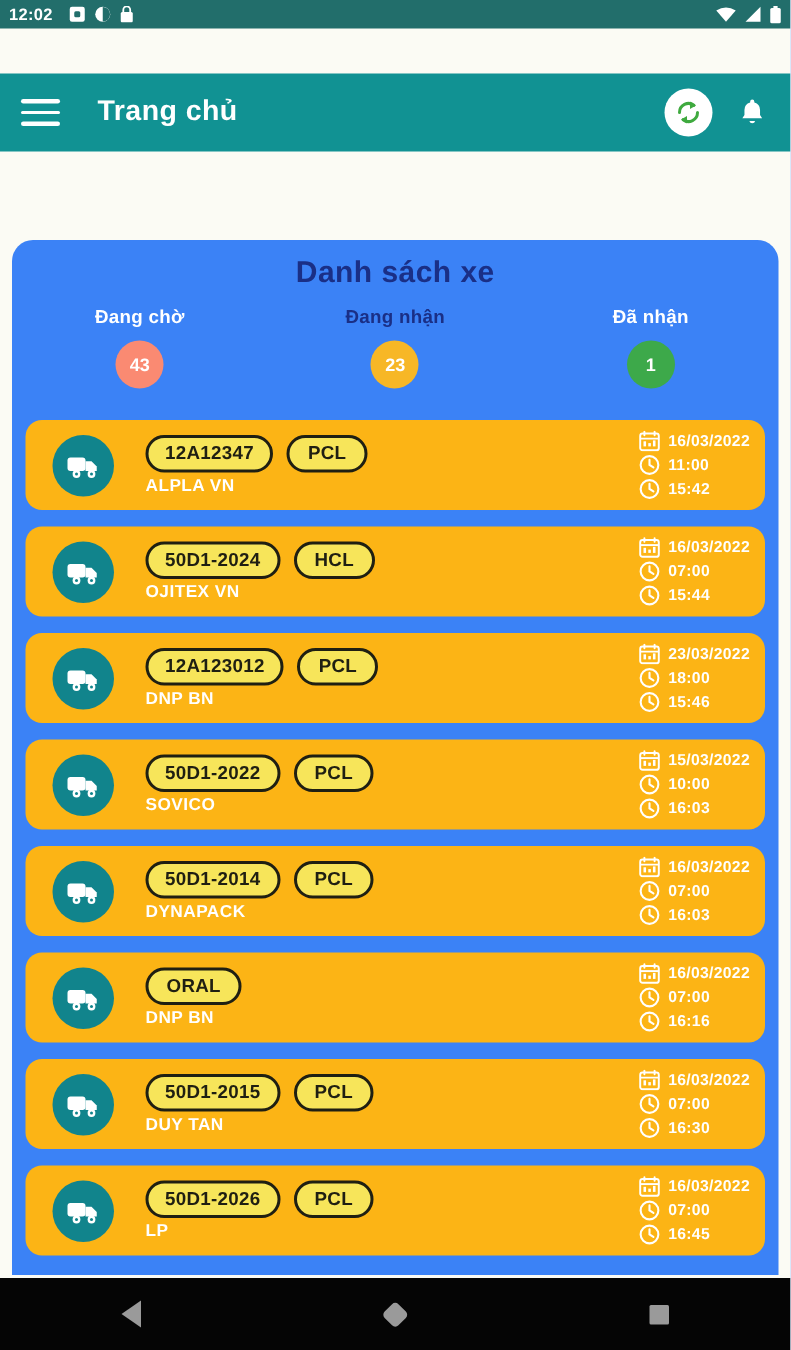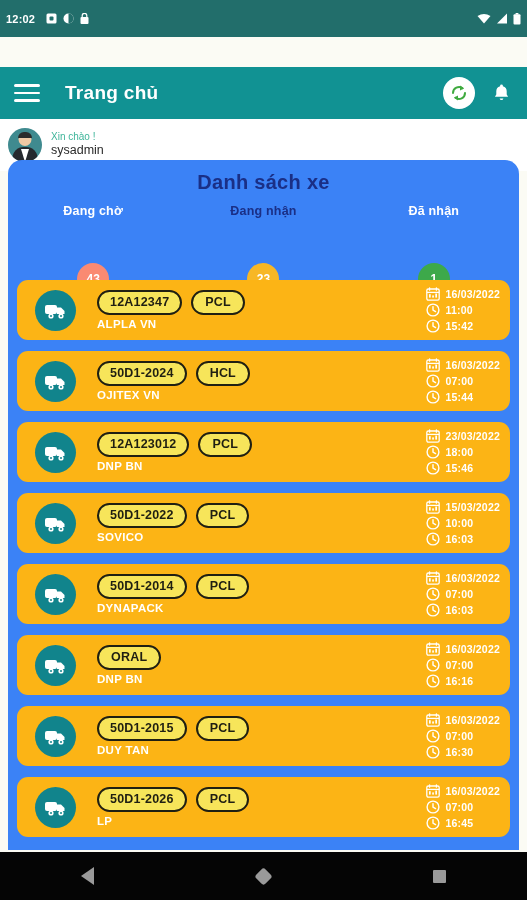--- a/index.html
+++ b/index.html
@@ -6,21 +6,21 @@
   html,body {
     width:527px; height:900px;
     font-family:"Liberation Sans", sans-serif;
     background:#ffffff;
     overflow:hidden;
   }
   #app { position:relative; width:527px; height:900px; background:#fbfbf4; }
 
   
   .statusbar {
-    height:37px; background:#226e6b; display:flex; align-items:center;
+    height:19px; background:#226e6b; display:flex; align-items:center;
     padding:0 6px; color:#ffffff;
   }
   .sb-time { font-size:11px; font-weight:bold; letter-spacing:.2px; }
   .sb-icons-left { display:flex; align-items:center; gap:6px; margin-left:11px; }
   .sb-icons-right { margin-left:auto; display:flex; align-items:center; gap:5px; }
   .sb-ic { display:block; }
 
   
   .appbar {
     height:52px; background:#119293; display:flex; align-items:center;
@@ -58,21 +58,21 @@
   
   .card {
     position:absolute; left:8px; right:8px; top:160px; bottom:50px;
     background:#3b82f6; border-radius:14px 14px 0 0; overflow:hidden;
   }
   .card-title {
     text-align:center; color:#1a2f86; font-size:20px; font-weight:bold;
     padding-top:11px; letter-spacing:.3px;
   }
   .tabs { display:flex; margin-top:10px; }
-  .tab { flex:1; display:flex; flex-direction:column; align-items:center; cursor:pointer;gap:36px; }
+  .tab { flex:1; display:flex; flex-direction:column; align-items:center; cursor:pointer; }
   .tab-label { font-size:12.5px; font-weight:bold; color:#ffffff; letter-spacing:.2px; }
   .tab.active .tab-label { color:#1a2f86; }
   .badge {
     margin-top:9px; width:32px; height:32px; border-radius:50%;
     display:flex; align-items:center; justify-content:center;
     color:#fff; font-size:12px; font-weight:bold;
   }
 
   
   .list { position:absolute; left:0; right:0; top:120px; bottom:0; overflow:hidden; padding:0 9px; }
@@ -164,32 +164,20 @@
       </div>
       <div class="bell-btn">
         <svg width="19" height="20" viewBox="0 0 19 20">
           <path d="M9.5 1.4a1.4 1.4 0 0 1 1.4 1.4v.5a5.2 5.2 0 0 1 3.8 5v3.3l1.4 2.2H2.9l1.4-2.2V8.3a5.2 5.2 0 0 1 3.8-5v-.5A1.4 1.4 0 0 1 9.5 1.4z" fill="#fff"></path>
           <path d="M7.6 15.6a1.95 1.95 0 0 0 3.8 0z" fill="#fff"></path>
         </svg>
       </div>
     </div>
   </div>
 
-  <div class="greeting">
-    <div class="avatar">
-      <div class="av-body"></div>
-        <div class="av-shirt"></div>
-      <div class="av-head"></div>
-        <div class="av-hair"></div>
-    </div>
-    <div class="greet-txt">
-      <div class="greet-hi">Xin chào !</div>
-      <div class="greet-user">sysadmin</div>
-    </div>
-  </div>
 
   <div class="card">
     <div class="card-title">Danh sách xe</div>
     <div class="tabs" id="tabs">
         <div class="tab">
           <div class="tab-label">Đang chờ</div>
           <div class="badge" style="background:#fa8a72">43</div>
         </div>
         <div class="tab active">
           <div class="tab-label">Đang nhận</div>

